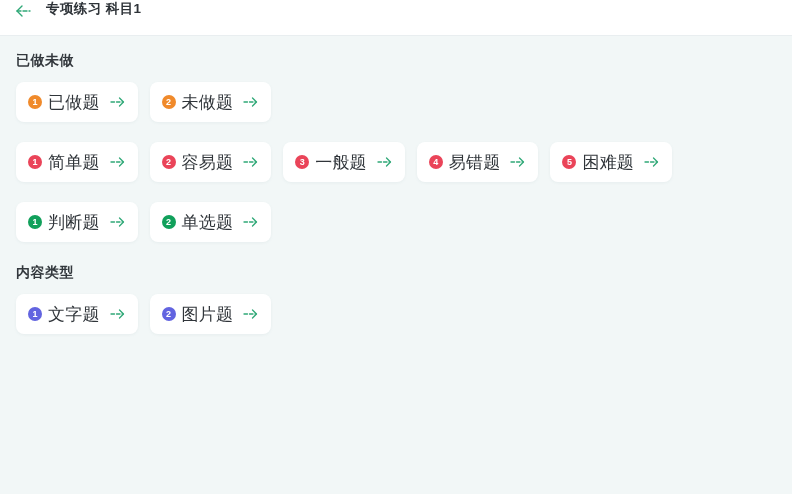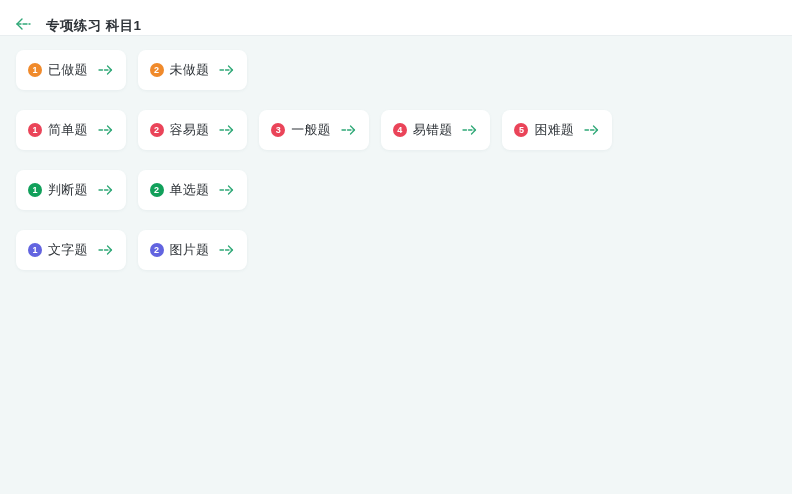--- a/index.html
+++ b/index.html
@@ -14,21 +14,21 @@
     overflow: hidden;
     -webkit-font-smoothing: antialiased;
   }
 
   
   .header {
     height: 36px;
     background: #ffffff;
     border-bottom: 1px solid #e9eef0;
     display: flex;
-    align-items: flex-end;
+    align-items: flex-start;
     padding: 0 0 0 12px;
     box-sizing: border-box;
   }
   .back-btn {
     width: 22px;
     height: 22px;
     display: flex;
     align-items: center;
     justify-content: center;
     cursor: pointer;
@@ -93,21 +93,21 @@
     font-size: 9px;
     font-weight: 700;
     line-height: 1;
   }
   .badge.orange { background: #f08a2b; }
   .badge.red    { background: #ea4459; }
   .badge.green  { background: #11a05b; }
   .badge.purple { background: #6264e0; }
 
   .card-label {
-    font-size: 13px;
+    font-size: 17px;
     color: #30353a;
     white-space: nowrap;
     letter-spacing: 0.2px;
     flex: 1 1 auto;
   }
 
   .arrow-icon {
     flex: 0 0 auto;
     display: flex;
     align-items: center;
@@ -125,20 +125,21 @@
         <path d="M7 2L2 7L7 12" stroke="#2FA877" stroke-width="1.4" stroke-linecap="round" stroke-linejoin="round"></path>
         <path d="M2 7H15" stroke="#2FA877" stroke-width="1.4" stroke-linecap="round" stroke-dasharray="4 2"></path>
       </svg>
     </span>
   </div>
   <div class="header-title">专项练习 科目1</div>
 </div>
 
 <div class="content" id="content-root">
     <div class="section">
+      <div class="section-title">已做未做</div>
       <div class="card-row">
         <div class="card">
           <span class="badge orange">1</span>
           <span class="card-label">已做题</span>
           <span class="arrow-icon">
             <svg width="16" height="12" viewBox="0 0 16 12" fill="none">
               <path d="M1 6H13" stroke="#2FA877" stroke-width="1.3" stroke-linecap="round" stroke-dasharray="3.5 2"></path>
               <path d="M9.5 2L13.5 6L9.5 10" stroke="#2FA877" stroke-width="1.3" stroke-linecap="round" stroke-linejoin="round"></path>
             </svg>
           </span>
@@ -227,20 +228,21 @@
           <span class="arrow-icon">
             <svg width="16" height="12" viewBox="0 0 16 12" fill="none">
               <path d="M1 6H13" stroke="#2FA877" stroke-width="1.3" stroke-linecap="round" stroke-dasharray="3.5 2"></path>
               <path d="M9.5 2L13.5 6L9.5 10" stroke="#2FA877" stroke-width="1.3" stroke-linecap="round" stroke-linejoin="round"></path>
             </svg>
           </span>
         </div>
       </div>
     </div>
     <div class="section">
+      <div class="section-title">内容类型</div>
       <div class="card-row">
         <div class="card">
           <span class="badge purple">1</span>
           <span class="card-label">文字题</span>
           <span class="arrow-icon">
             <svg width="16" height="12" viewBox="0 0 16 12" fill="none">
               <path d="M1 6H13" stroke="#2FA877" stroke-width="1.3" stroke-linecap="round" stroke-dasharray="3.5 2"></path>
               <path d="M9.5 2L13.5 6L9.5 10" stroke="#2FA877" stroke-width="1.3" stroke-linecap="round" stroke-linejoin="round"></path>
             </svg>
           </span>

